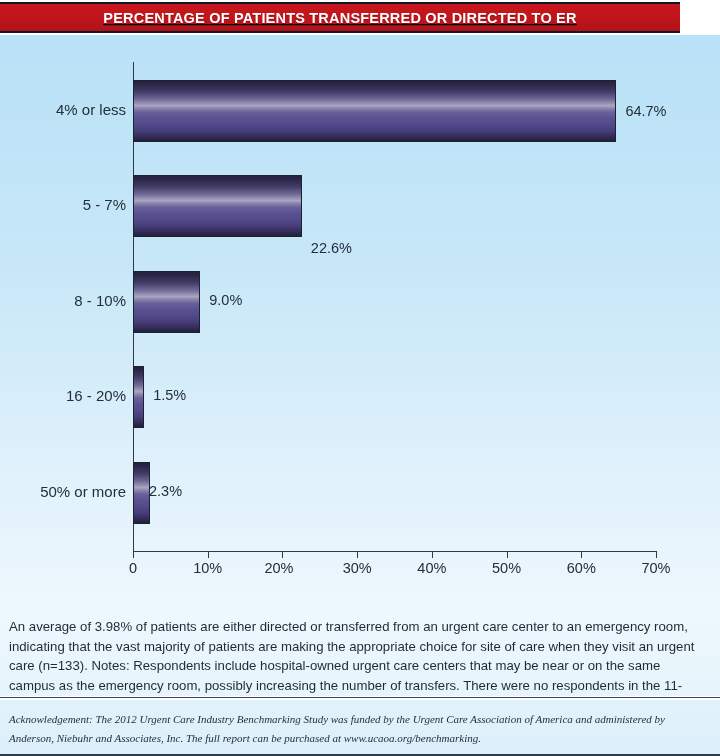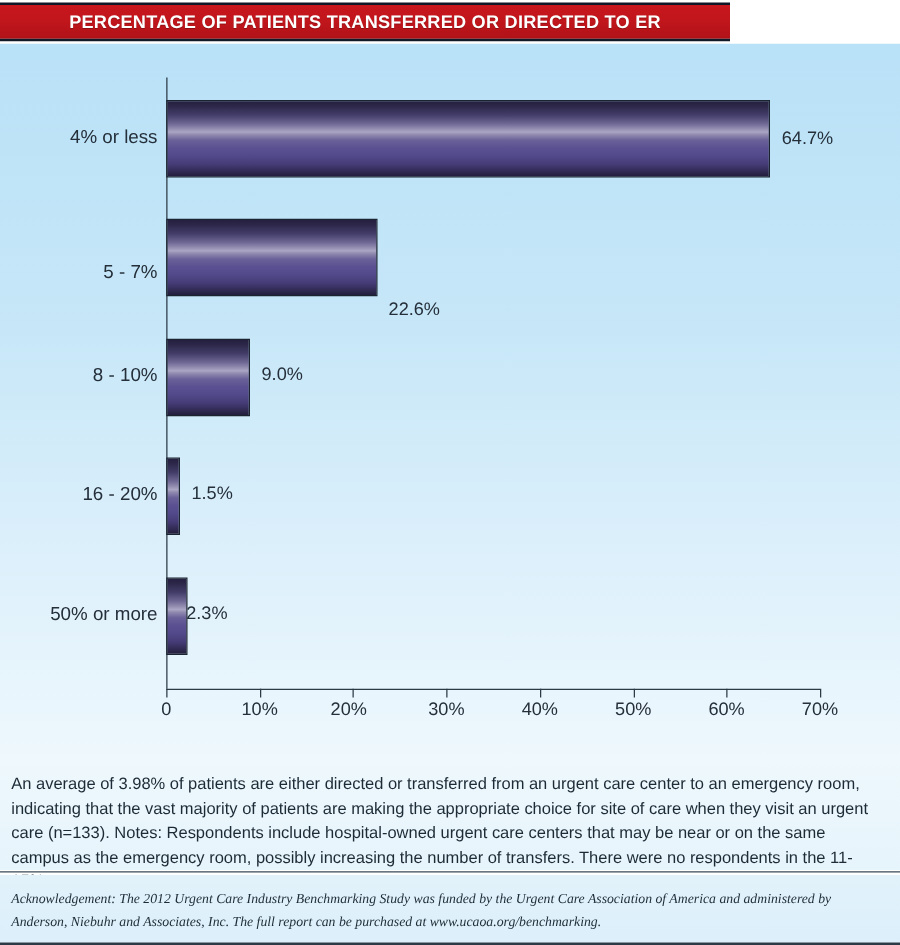--- a/index.html
+++ b/index.html
@@ -17,29 +17,30 @@
     overflow: hidden;
     background: #ffffff;
     box-sizing: border-box;
   }
 
   
   .title-banner {
     position: absolute;
     left: 0;
     top: 2px;
-    width: 584px;
+    width: 680px;
     height: 31px;
     background: linear-gradient(to bottom, #c8161d 0%, #c1161c 45%, #b01218 100%);
     border-top: 2px solid #111827;
     border-bottom: 2px solid #111827;
     box-sizing: border-box;
     display: flex;
     align-items: center;
     justify-content: center;
+    text-decoration: underline;
   }
   .title-text {
     color: #ffffff;
     font-family: "Liberation Sans", sans-serif;
     font-weight: bold;
     font-size: 14.5px;
     letter-spacing: 0.2px;
     white-space: nowrap;
     text-shadow: 0 1px 0 rgba(0,0,0,0.25);
   }
@@ -217,21 +218,21 @@
         <div class="xlabel" style="left: 506.571px;">50%</div>
         <div class="tick" style="left: 581.286px;"></div>
         <div class="xlabel" style="left: 581.286px;">60%</div>
         <div class="tick" style="left: 656px;"></div>
         <div class="xlabel" style="left: 656px;">70%</div>
         <div class="bar" style="left: 133px; top: 45px; width: 483.401px; height: 62px;"></div>
         <div class="bar-value" style="left: 625.401px; top: 68px;">64.7%</div>
         <div class="cat-label" style="left: 0px; width: 126px; top: 66px;">4% or less</div>
         <div class="bar" style="left: 133px; top: 140px; width: 168.854px; height: 62px;"></div>
         <div class="bar-value" style="left: 310.854px; top: 161px; margin-top: 44px;">22.6%</div>
-        <div class="cat-label" style="left: 0px; width: 126px; top: 174px;">5 - 7%</div>
+        <div class="cat-label" style="left: 0px; width: 126px; top: 161px;">5 - 7%</div>
         <div class="bar" style="left: 133px; top: 236px; width: 67.2429px; height: 62px;"></div>
         <div class="bar-value" style="left: 209.243px; top: 257px;">9.0%</div>
         <div class="cat-label" style="left: 0px; width: 126px; top: 257px;">8 - 10%</div>
         <div class="bar" style="left: 133px; top: 331px; width: 11.2071px; height: 62px;"></div>
         <div class="bar-value" style="left: 153.207px; top: 352px;">1.5%</div>
         <div class="cat-label" style="left: 0px; width: 126px; top: 352px;">16 - 20%</div>
         <div class="bar" style="left: 133px; top: 427px; width: 17.1843px; height: 62px;"></div>
         <div class="bar-value" style="left: 149px; top: 448px; text-align: center;">2.3%</div>
         <div class="cat-label" style="left: 0px; width: 126px; top: 448px;">50% or more</div>
       </div>

